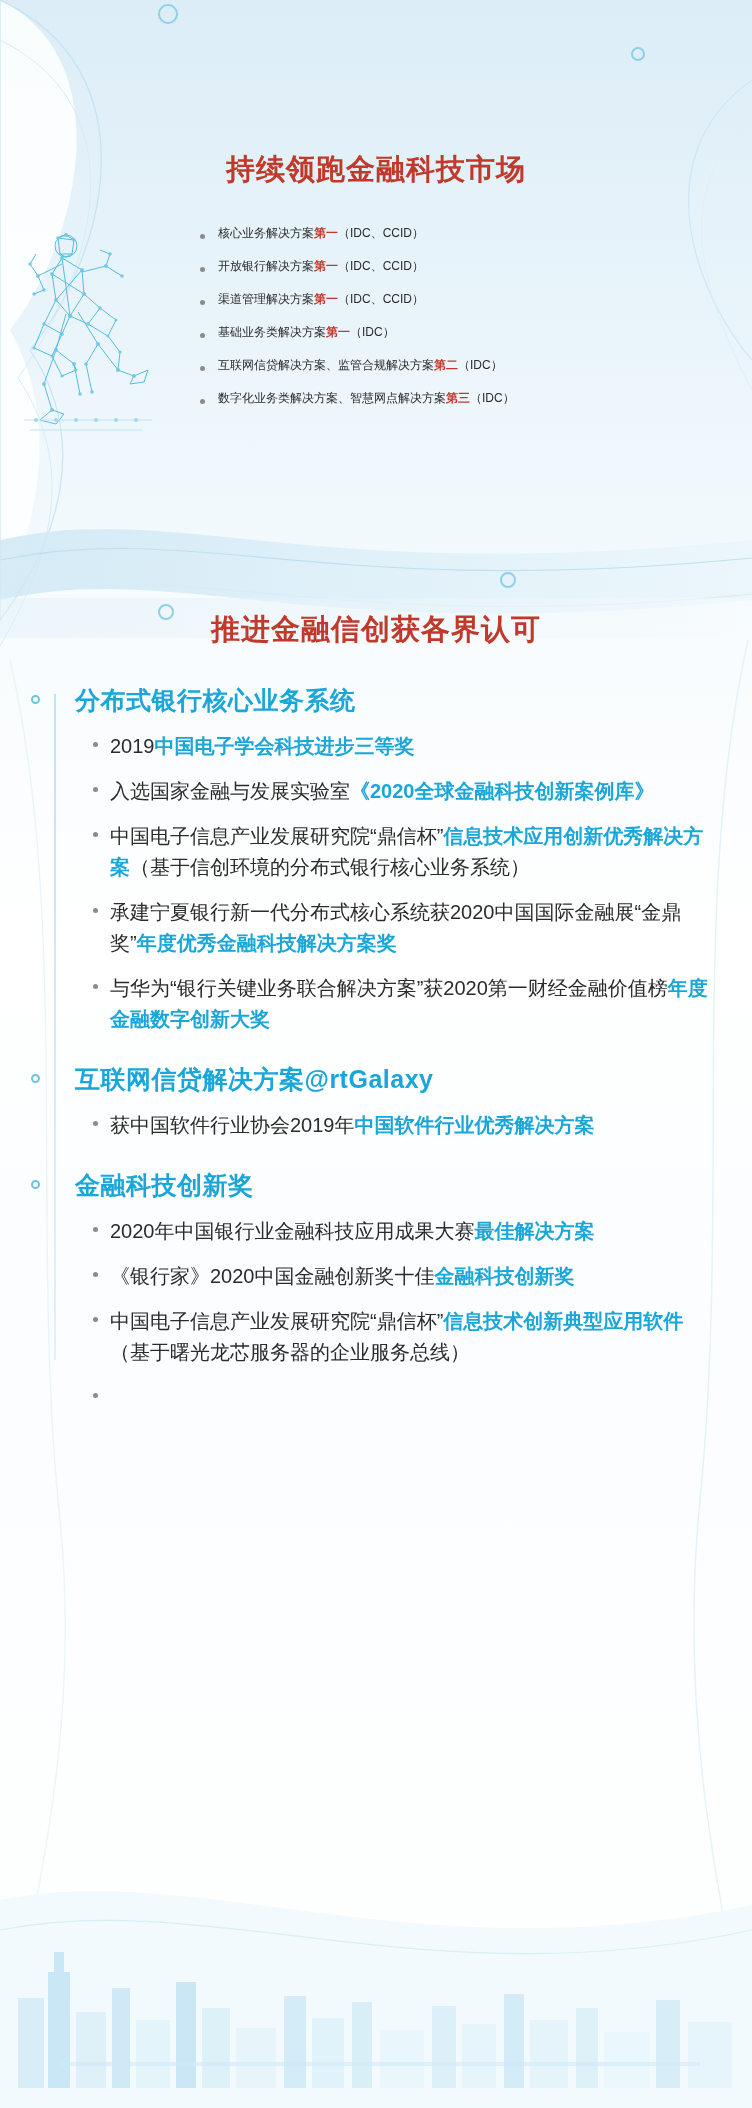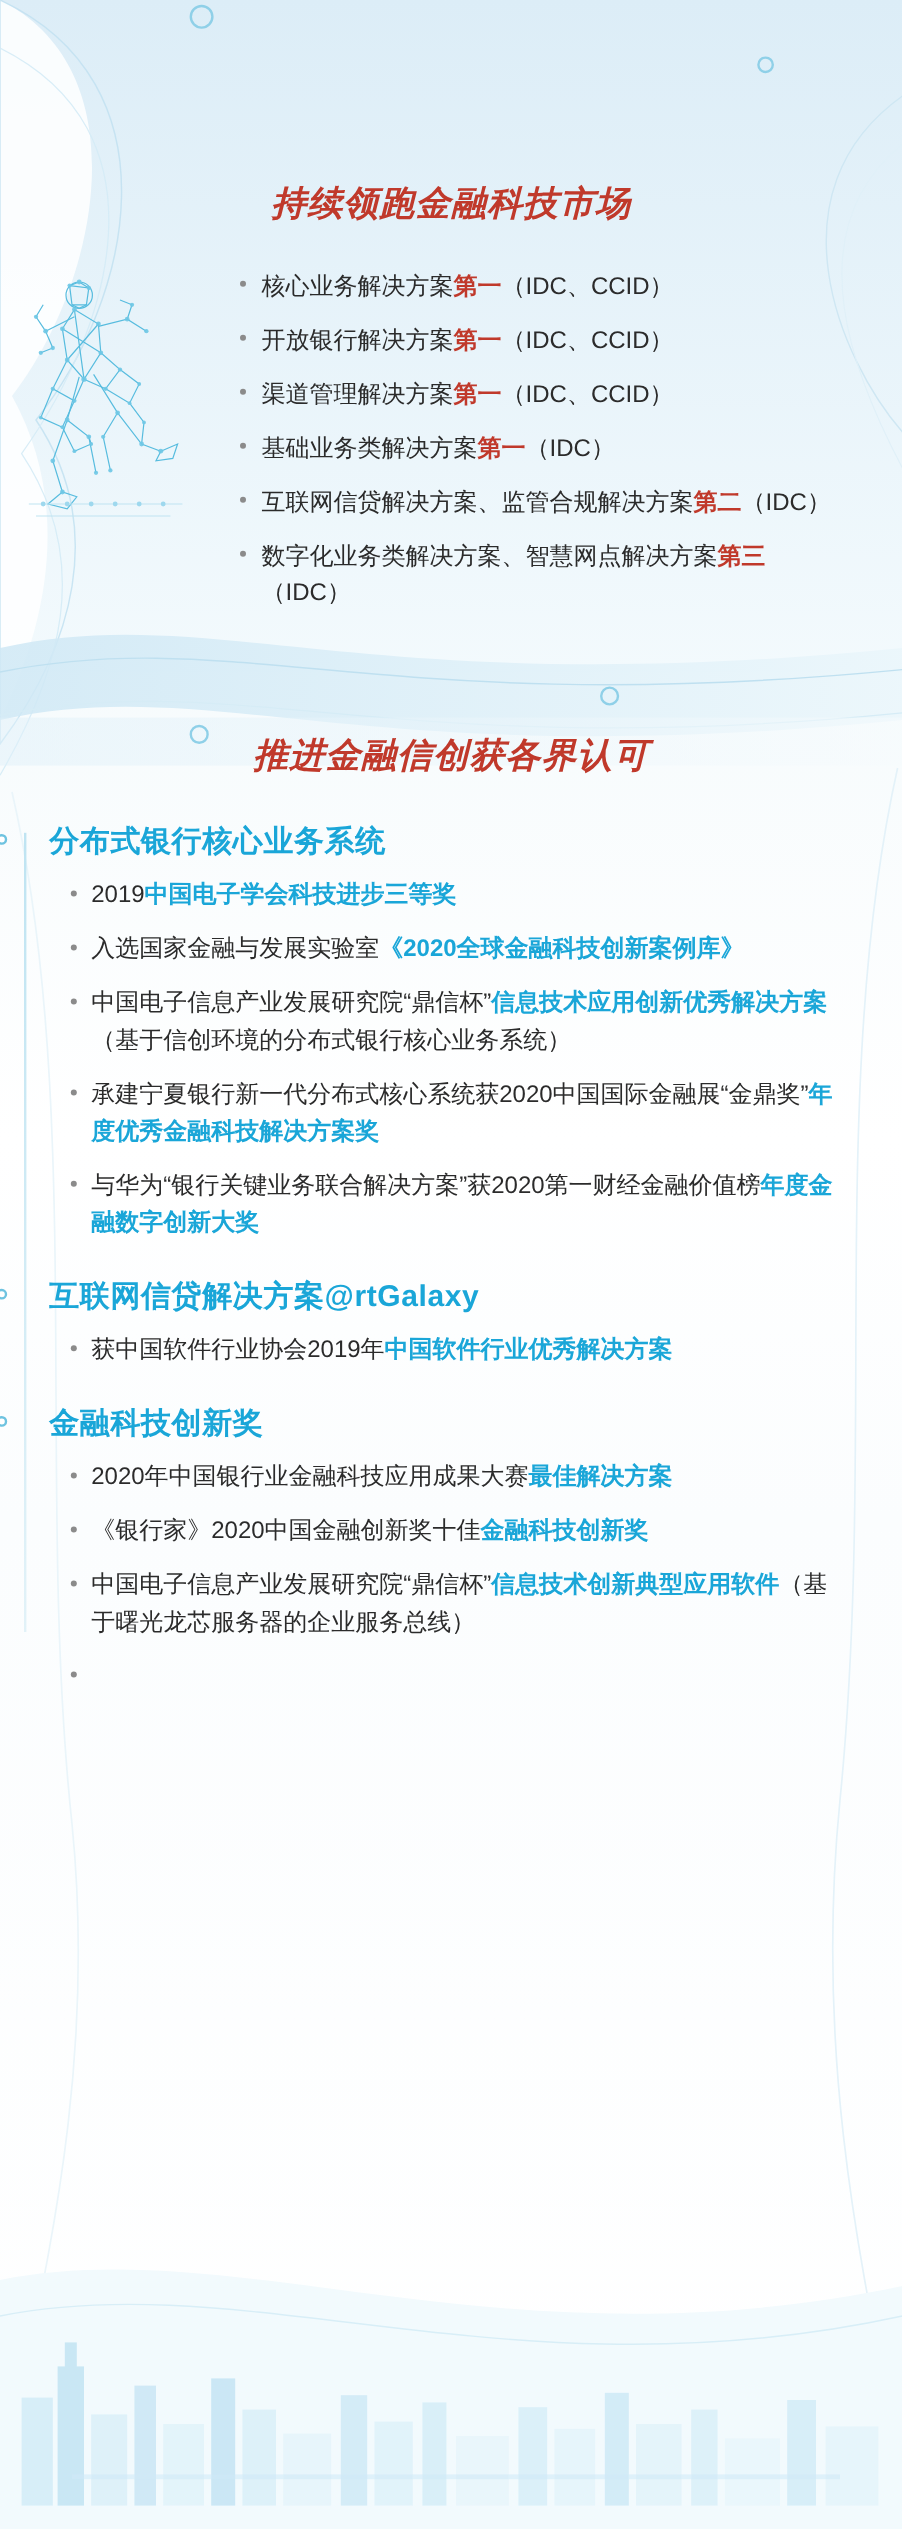--- a/index.html
+++ b/index.html
@@ -25,53 +25,52 @@
   .section { position: relative; }
 
   
   #section-one { padding-top: 150px; height: 600px; }
   .sec-title {
     text-align: center;
     color: #c0392b;
     font-size: 29px;
     font-weight: bold;
     letter-spacing: 1px;
-    font-style: italic;
   }
   #section-one .sec-title { color: #c0392b; }
 
   .s1-body { display: flex; margin-top: 34px; padding-left: 10px; }
   .runner-wrap { width: 190px; flex: 0 0 190px; position: relative; }
   .runner-svg { position: absolute; left: 12px; top: 0; }
 
   .bullets { flex: 1; padding-right: 40px; }
   .bullet-row {
     display: flex;
     align-items: flex-start;
     margin-bottom: 15px;
-    font-size: 20px;
+    font-size: 12px;
     color: #2b2b2b;
     line-height: 1.5;
   }
   .bullet-dot {
     flex: 0 0 auto;
     width: 5px; height: 5px;
     border-radius: 50%;
     background: #8b8b8b;
     margin: 10px 13px 0 0;
   }
   .bullet-text { flex: 1; }
   .rank { color: #c0392b; font-weight: bold; }
   .src { color: #2b2b2b; }
 
   
   #section-two { padding-top: 10px; }
   #section-two .sec-title { color: #c0392b; font-size: 29px; }
 
-  .timeline { position: relative; margin-top: 34px; padding-left: 19px; }
+  .timeline { position: relative; margin-top: 34px; padding-left: 19px; margin-left: 34px; }
   .timeline:before {
     content: "";
     position: absolute;
     left: 20px; top: 10px; bottom: 38px;
     width: 2px;
     background: linear-gradient(180deg,#bfe4f2,#e2f2f8);
   }
   .group { position: relative; margin-bottom: 28px; }
   .group-marker {
     position: absolute;

